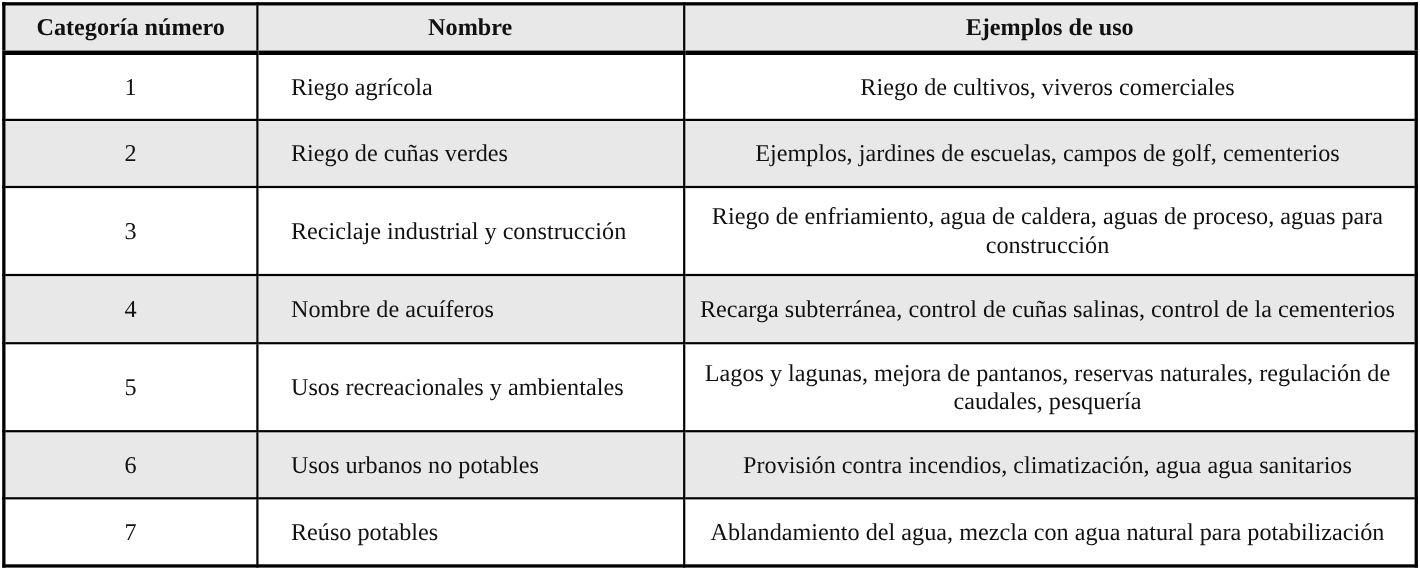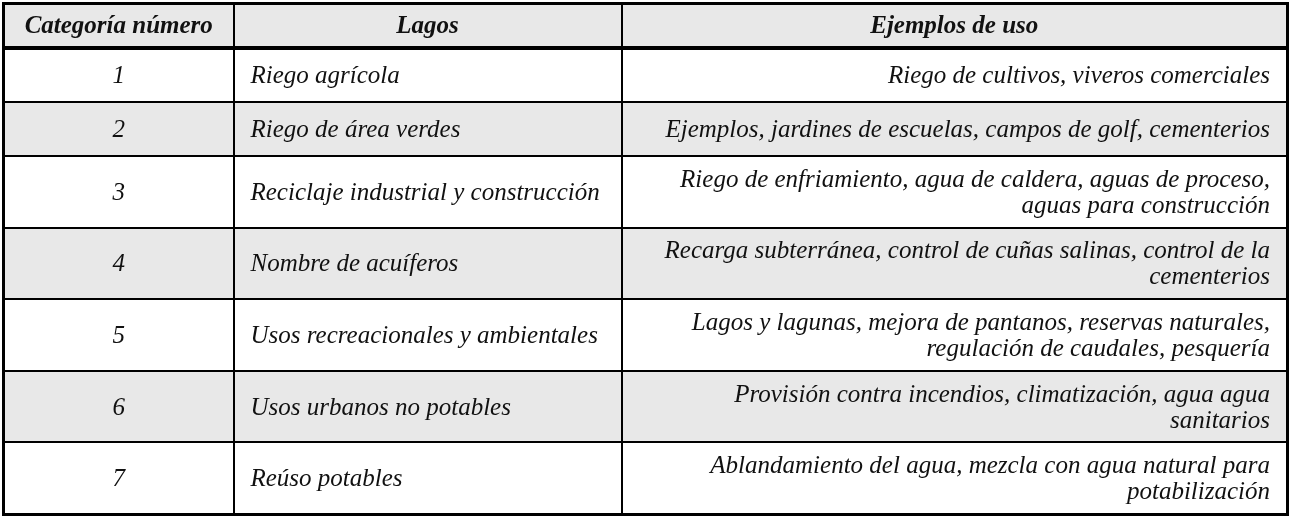--- a/index.html
+++ b/index.html
@@ -27,67 +27,66 @@
     height:100%;
     border-collapse:collapse;
     border:3px solid var(--border);
     table-layout:fixed;
   }
   col.c1{width:230px;}
   col.c2{width:388px;}
   col.c3{width:auto;}
   th,td{
     border:2px solid var(--border);
-    font-size:25px;
+    font-size:22px;
     line-height:26px;
     padding:6px 10px;
     box-sizing:border-box;
     overflow:hidden;
-    font-style:italic;
   }
   thead th{
     background:var(--shaded);
     font-weight:bold;
     text-align:center;
     height:44px;
     border-bottom:4px solid var(--border);
     padding:4px 8px;
   }
   tbody td{height:50px;}
   td.cat{text-align:center;vertical-align:middle;}
-  td.name{text-align:left;vertical-align:middle;padding-left:16px;}
-  td.examples{text-align:right;vertical-align:middle;padding-left:12px;padding-right:16px;}
+  td.name{text-align:left;vertical-align:middle;padding-left:30px;}
+  td.examples{text-align:center;vertical-align:middle;padding-left:12px;padding-right:16px;}
   tr.shaded td{background:var(--shaded);}
 </style>
 </head>
 <body>
 
 <div class="page">
   <table class="doc-table">
     <colgroup>
       <col class="c1">
         <col class="c2">
         <col class="c3">
     </colgroup>
     <thead>
       <tr>
         <th>Categoría número</th>
-        <th>Lagos</th>
+        <th>Nombre</th>
         <th>Ejemplos de uso</th>
       </tr>
     </thead>
     <tbody id="tbody">
         <tr>
     <td class="cat">1</td>
     <td class="name">Riego agrícola</td>
     <td class="examples">Riego de cultivos, viveros comerciales</td>
   </tr>
         <tr class="shaded">
     <td class="cat">2</td>
-    <td class="name">Riego de área verdes</td>
+    <td class="name">Riego de cuñas verdes</td>
     <td class="examples">Ejemplos, jardines de escuelas, campos de golf, cementerios</td>
   </tr>
         <tr>
     <td class="cat">3</td>
     <td class="name">Reciclaje industrial y construcción</td>
     <td class="examples">Riego de enfriamiento, agua de caldera, aguas de proceso, aguas para construcción</td>
   </tr>
         <tr class="shaded">
     <td class="cat">4</td>
     <td class="name">Nombre de acuíferos</td>

